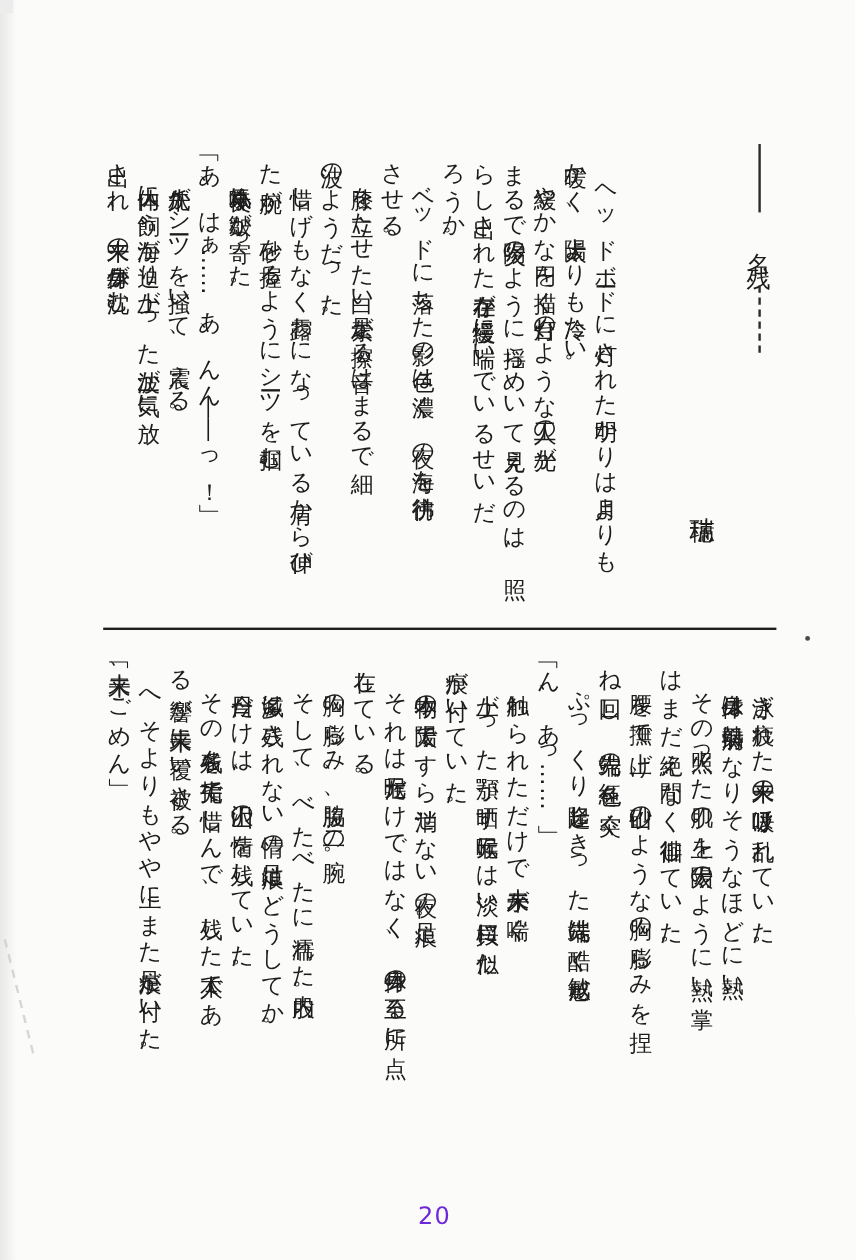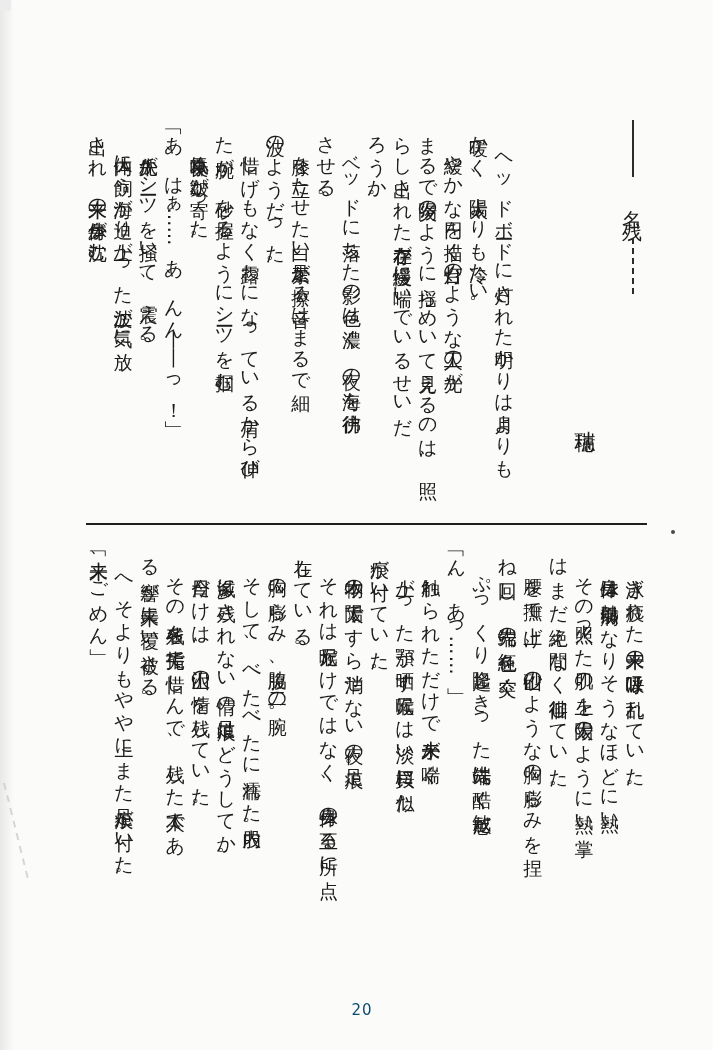--- a/index.html
+++ b/index.html
@@ -80,21 +80,21 @@
   .ln.indent { text-indent: 1em; }
 
   .divider {
     position: absolute; left: 86px; top: 523px;
     width: 561px; height: 2px;
     background: #1e1e1e;
   }
 
   .page-number {
     position: absolute; left: 347px; top: 1001px; width: 30px;
-    text-align: center; font-size: 15px; color: #0c4a6e;
+    text-align: center; font-size: 20px; color: #6d28d9;
     letter-spacing: 1px;
   }
 </style>
 </head>
 <body>
 
 <div class="page">
 
   <div class="edge-shade"></div>
   <div class="corner-mark"></div>

